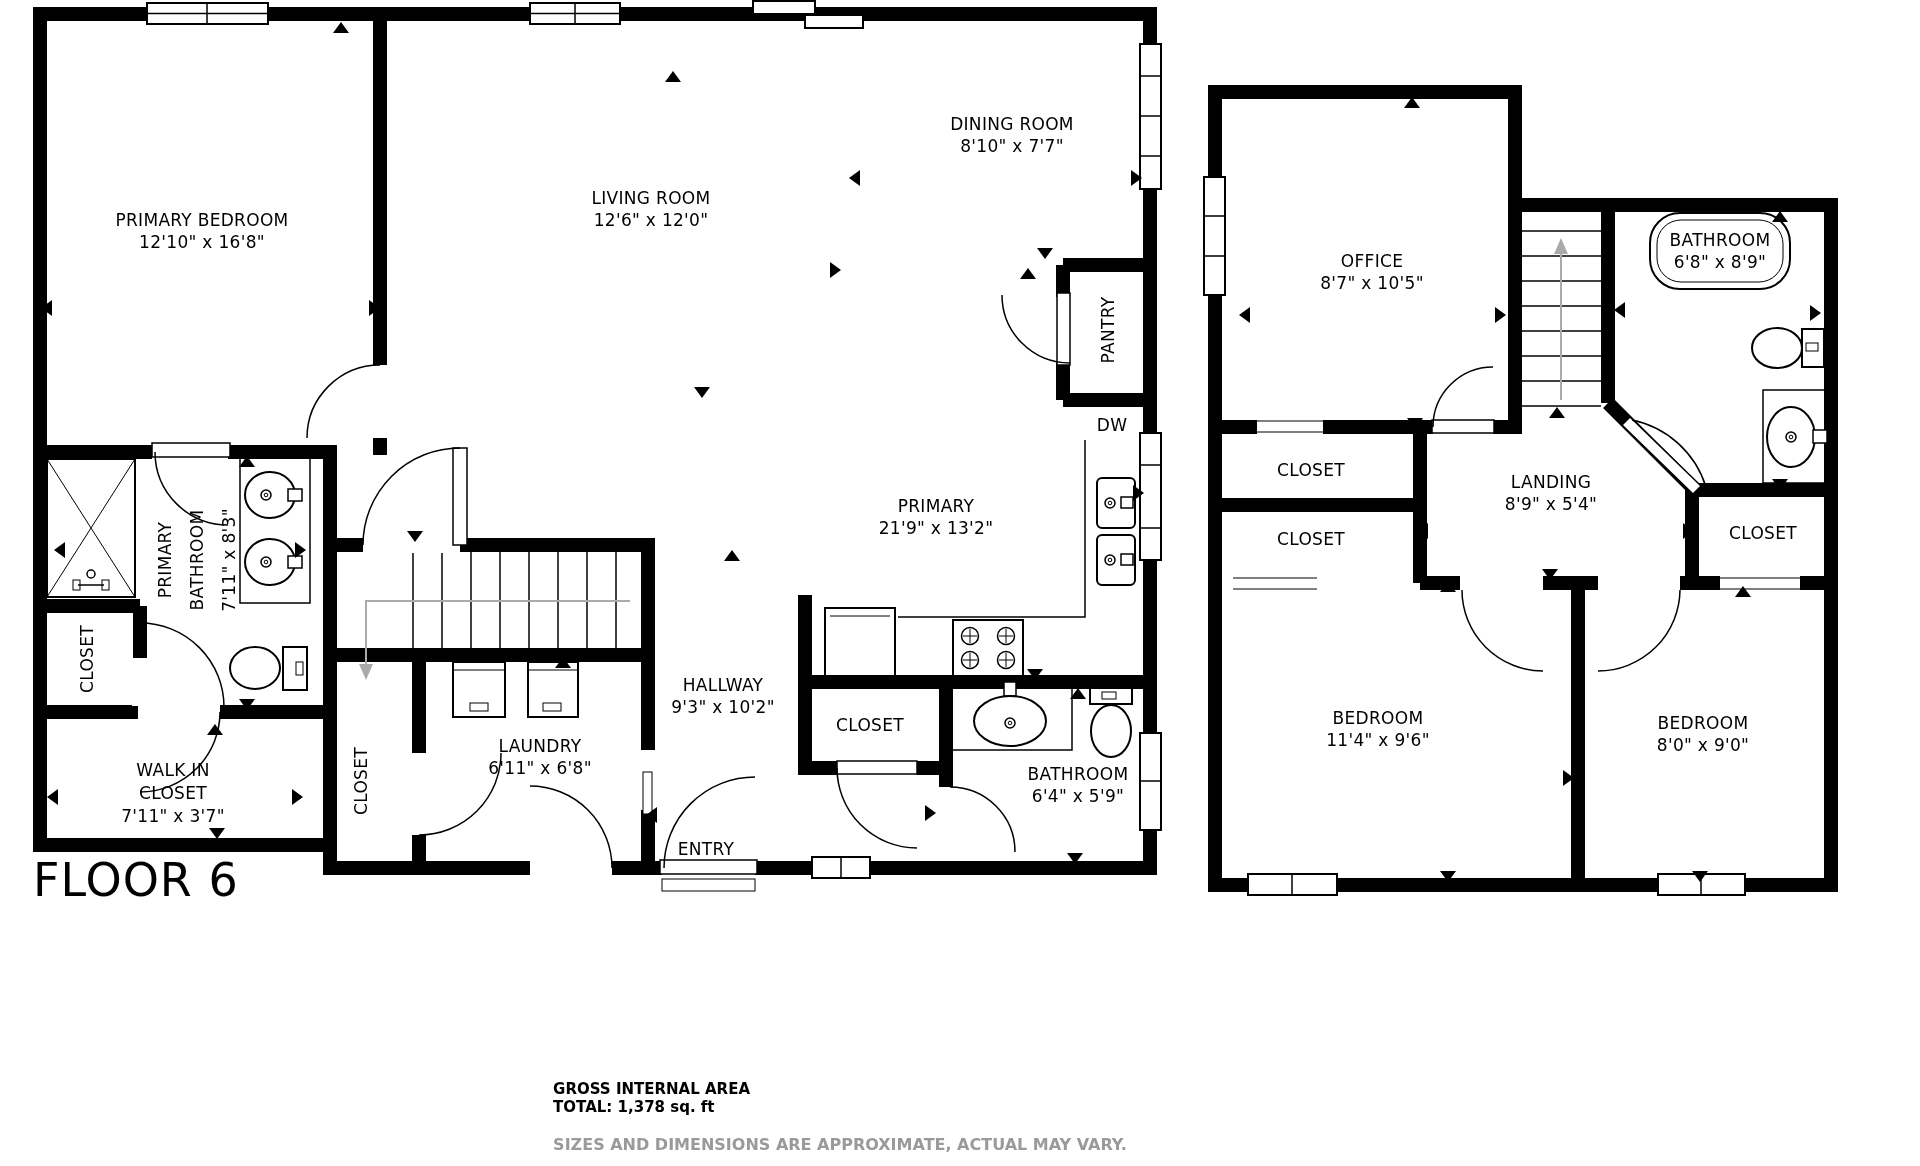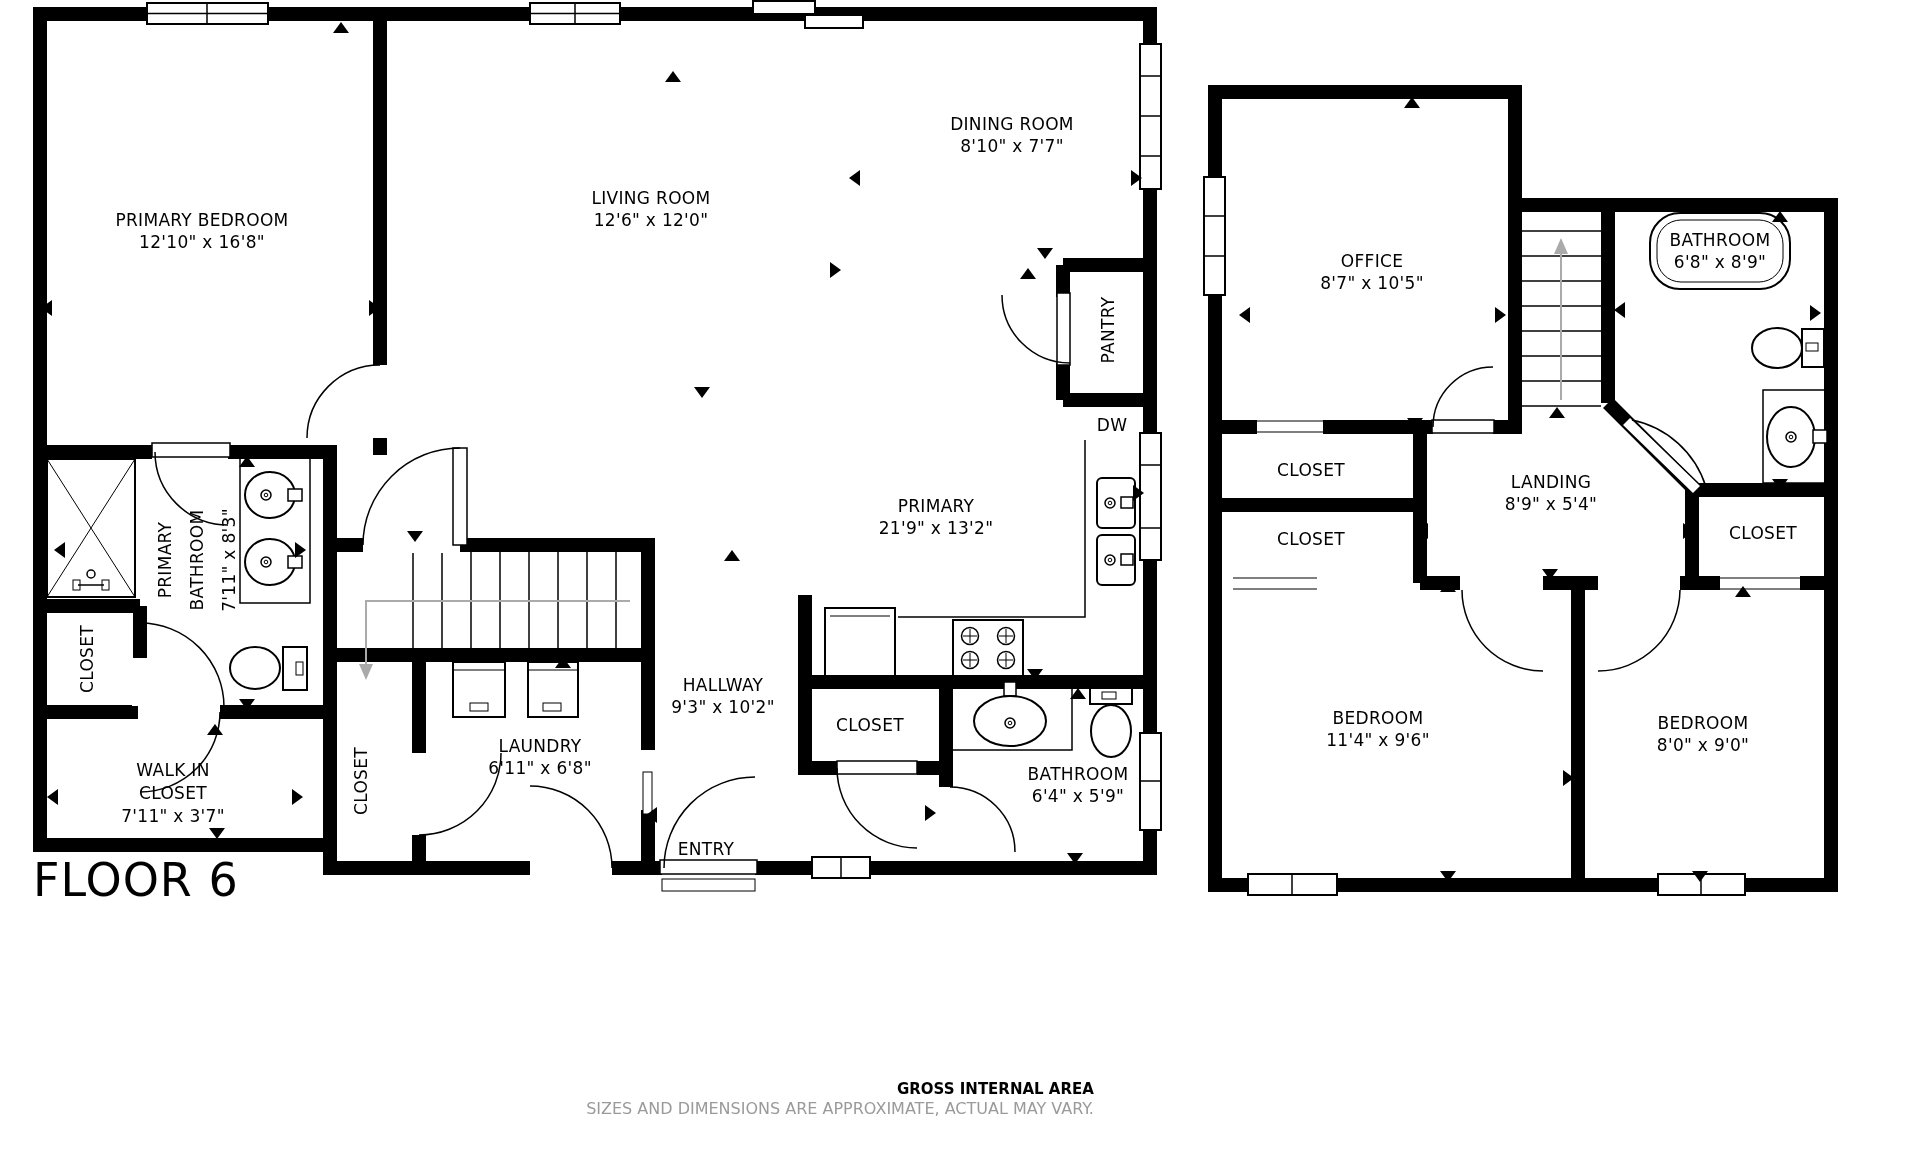--- a/index.html
+++ b/index.html
@@ -5,23 +5,23 @@
   html,body{margin:0;padding:0;background:#fff;}
   .canvas{position:relative;width:1920px;height:1166px;background:#fff;overflow:hidden;
           font-family:"DejaVu Sans","Liberation Sans",sans-serif;}
   svg{position:absolute;left:0;top:0;}
   .lbl{position:absolute;transform:translate(-50%,-50%);text-align:center;color:#000;
        font-size:17px;line-height:22px;letter-spacing:.3px;white-space:nowrap;}
   .lbl.rot{transform:translate(-50%,-50%) rotate(-90deg);}
   .lbl.rot3{line-height:32px;}
   .lbl.wi{line-height:23px;}
   .floor-title{position:absolute;font-size:46px;line-height:46px;color:#000;letter-spacing:1px;}
-  .footer{position:absolute;left:840px;top:1080px;transform:translateX(-50%);text-align:right;
+  .footer{position:absolute;left:840px;top:1080px;transform:translateX(-50%);text-align:left;
           font-size:15px;font-weight:bold;line-height:18px;color:#000;white-space:nowrap;}
-  .footer .disclaimer{font-weight:normal;font-size:16px;color:#9a9a9a;margin-top:2px;}
+  .footer .disclaimer{font-weight:bold;font-size:16px;color:#9a9a9a;margin-top:20px;}
 </style>
 </head>
 <body>
 
 <div class="canvas">
 
 <svg width="1920" height="1166" viewBox="0 0 1920 1166">
 
   <g fill="none" stroke="#000">
 
@@ -444,16 +444,17 @@
 </div>
 <div class="lbl" style="left:1703px;top:734px">
   <div>BEDROOM</div>
   <div>8'0" x 9'0"</div>
 </div>
 
 <div class="floor-title" style="left:33px;top:857px">FLOOR 6</div>
 
 <div class="footer">
   <div>GROSS INTERNAL AREA</div>
+  <div>TOTAL: 1,378 sq. ft</div>
   <div class="disclaimer">SIZES AND DIMENSIONS ARE APPROXIMATE, ACTUAL MAY VARY.</div>
 </div>
 
 </div>
 
 </body></html>

